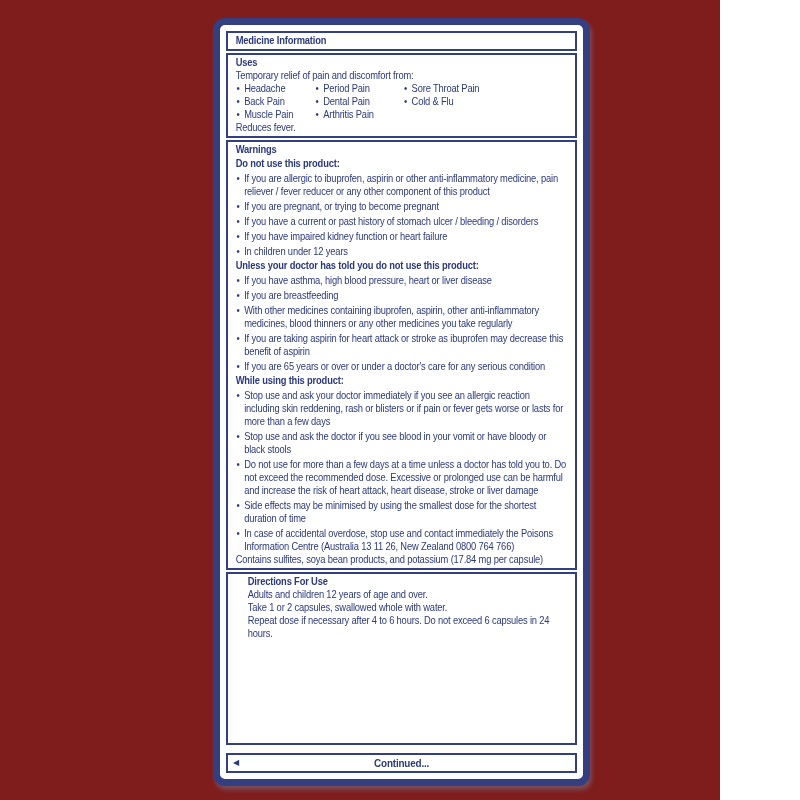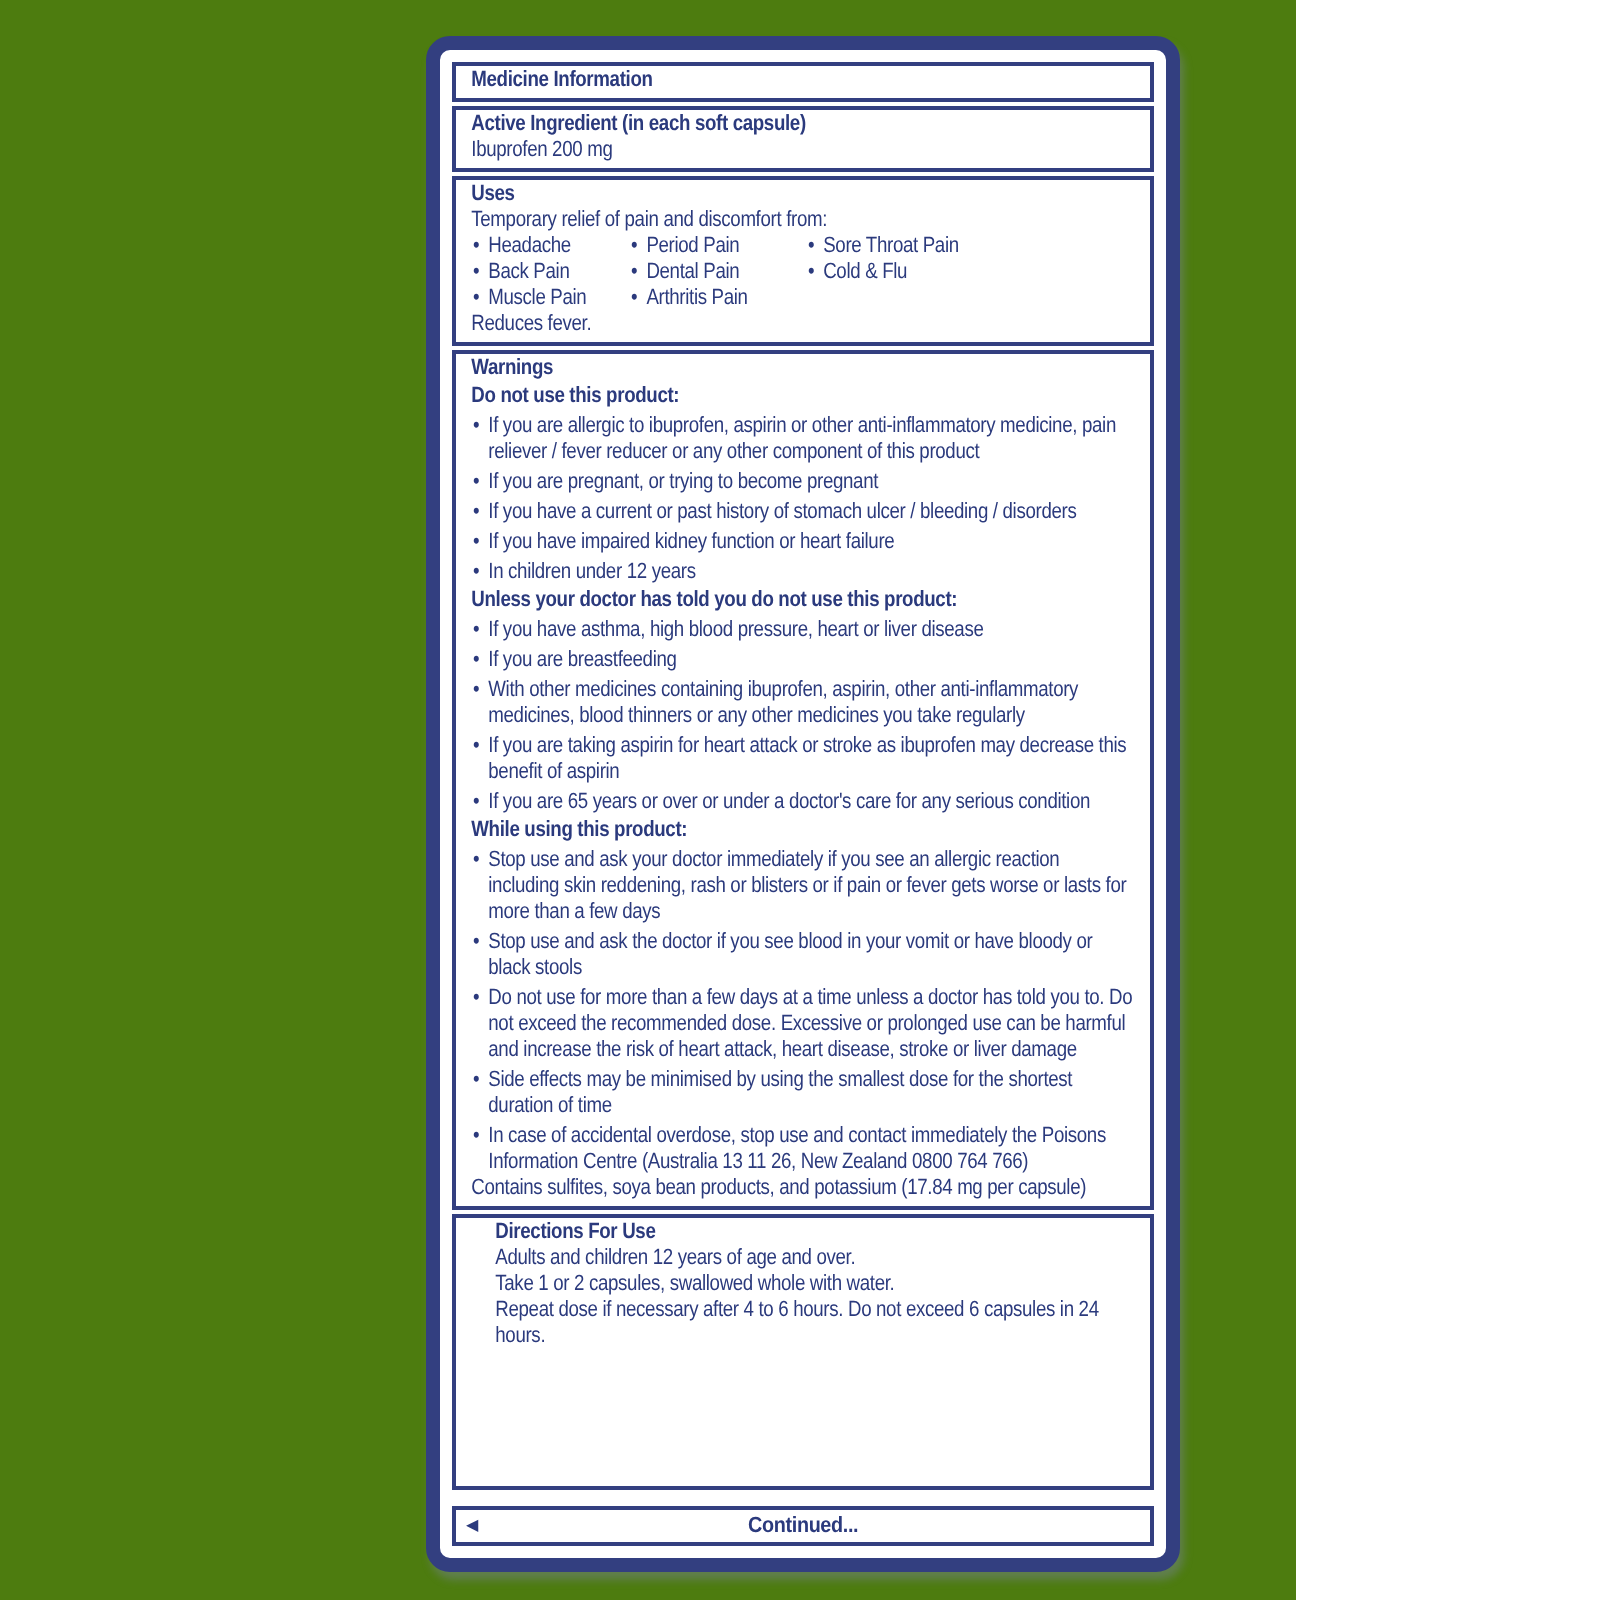--- a/index.html
+++ b/index.html
@@ -5,23 +5,23 @@
   html, body {
     margin: 0;
     padding: 0;
     background: #ffffff;
     width: 800px;
     height: 800px;
     font-family: "Liberation Sans", sans-serif;
   }
   .stage {
     position: relative;
-    width: 648px;
+    width: 720px;
     height: 800px;
-    background: #4d7c0f;
+    background: #7f1d1d;
     overflow: hidden;
   }
   .label {
     position: absolute;
     left: 213px;
     top: 18px;
     width: 351px;
     height: 742px;
     background: #ffffff;
     border: 7px solid #333f80;
@@ -98,26 +98,20 @@
 </head>
 <body>
 
 <div class="stage">
   <div class="label">
 
     <div class="sec">
       <div class="cx h">Medicine Information</div>
     </div>
 
-    <div class="sec">
-      <div class="cx">
-        <div class="h">Active Ingredient (in each soft capsule)</div>
-        <div>Ibuprofen 200 mg</div>
-      </div>
-    </div>
 
     <div class="sec">
       <div class="cx">
         <div class="h">Uses</div>
         <div>Temporary relief of pain and discomfort from:</div>
         <div class="uses-cols">
           <div class="ucol-0">
             <div class="bi">Headache</div>
             <div class="bi">Back Pain</div>
             <div class="bi">Muscle Pain</div>

